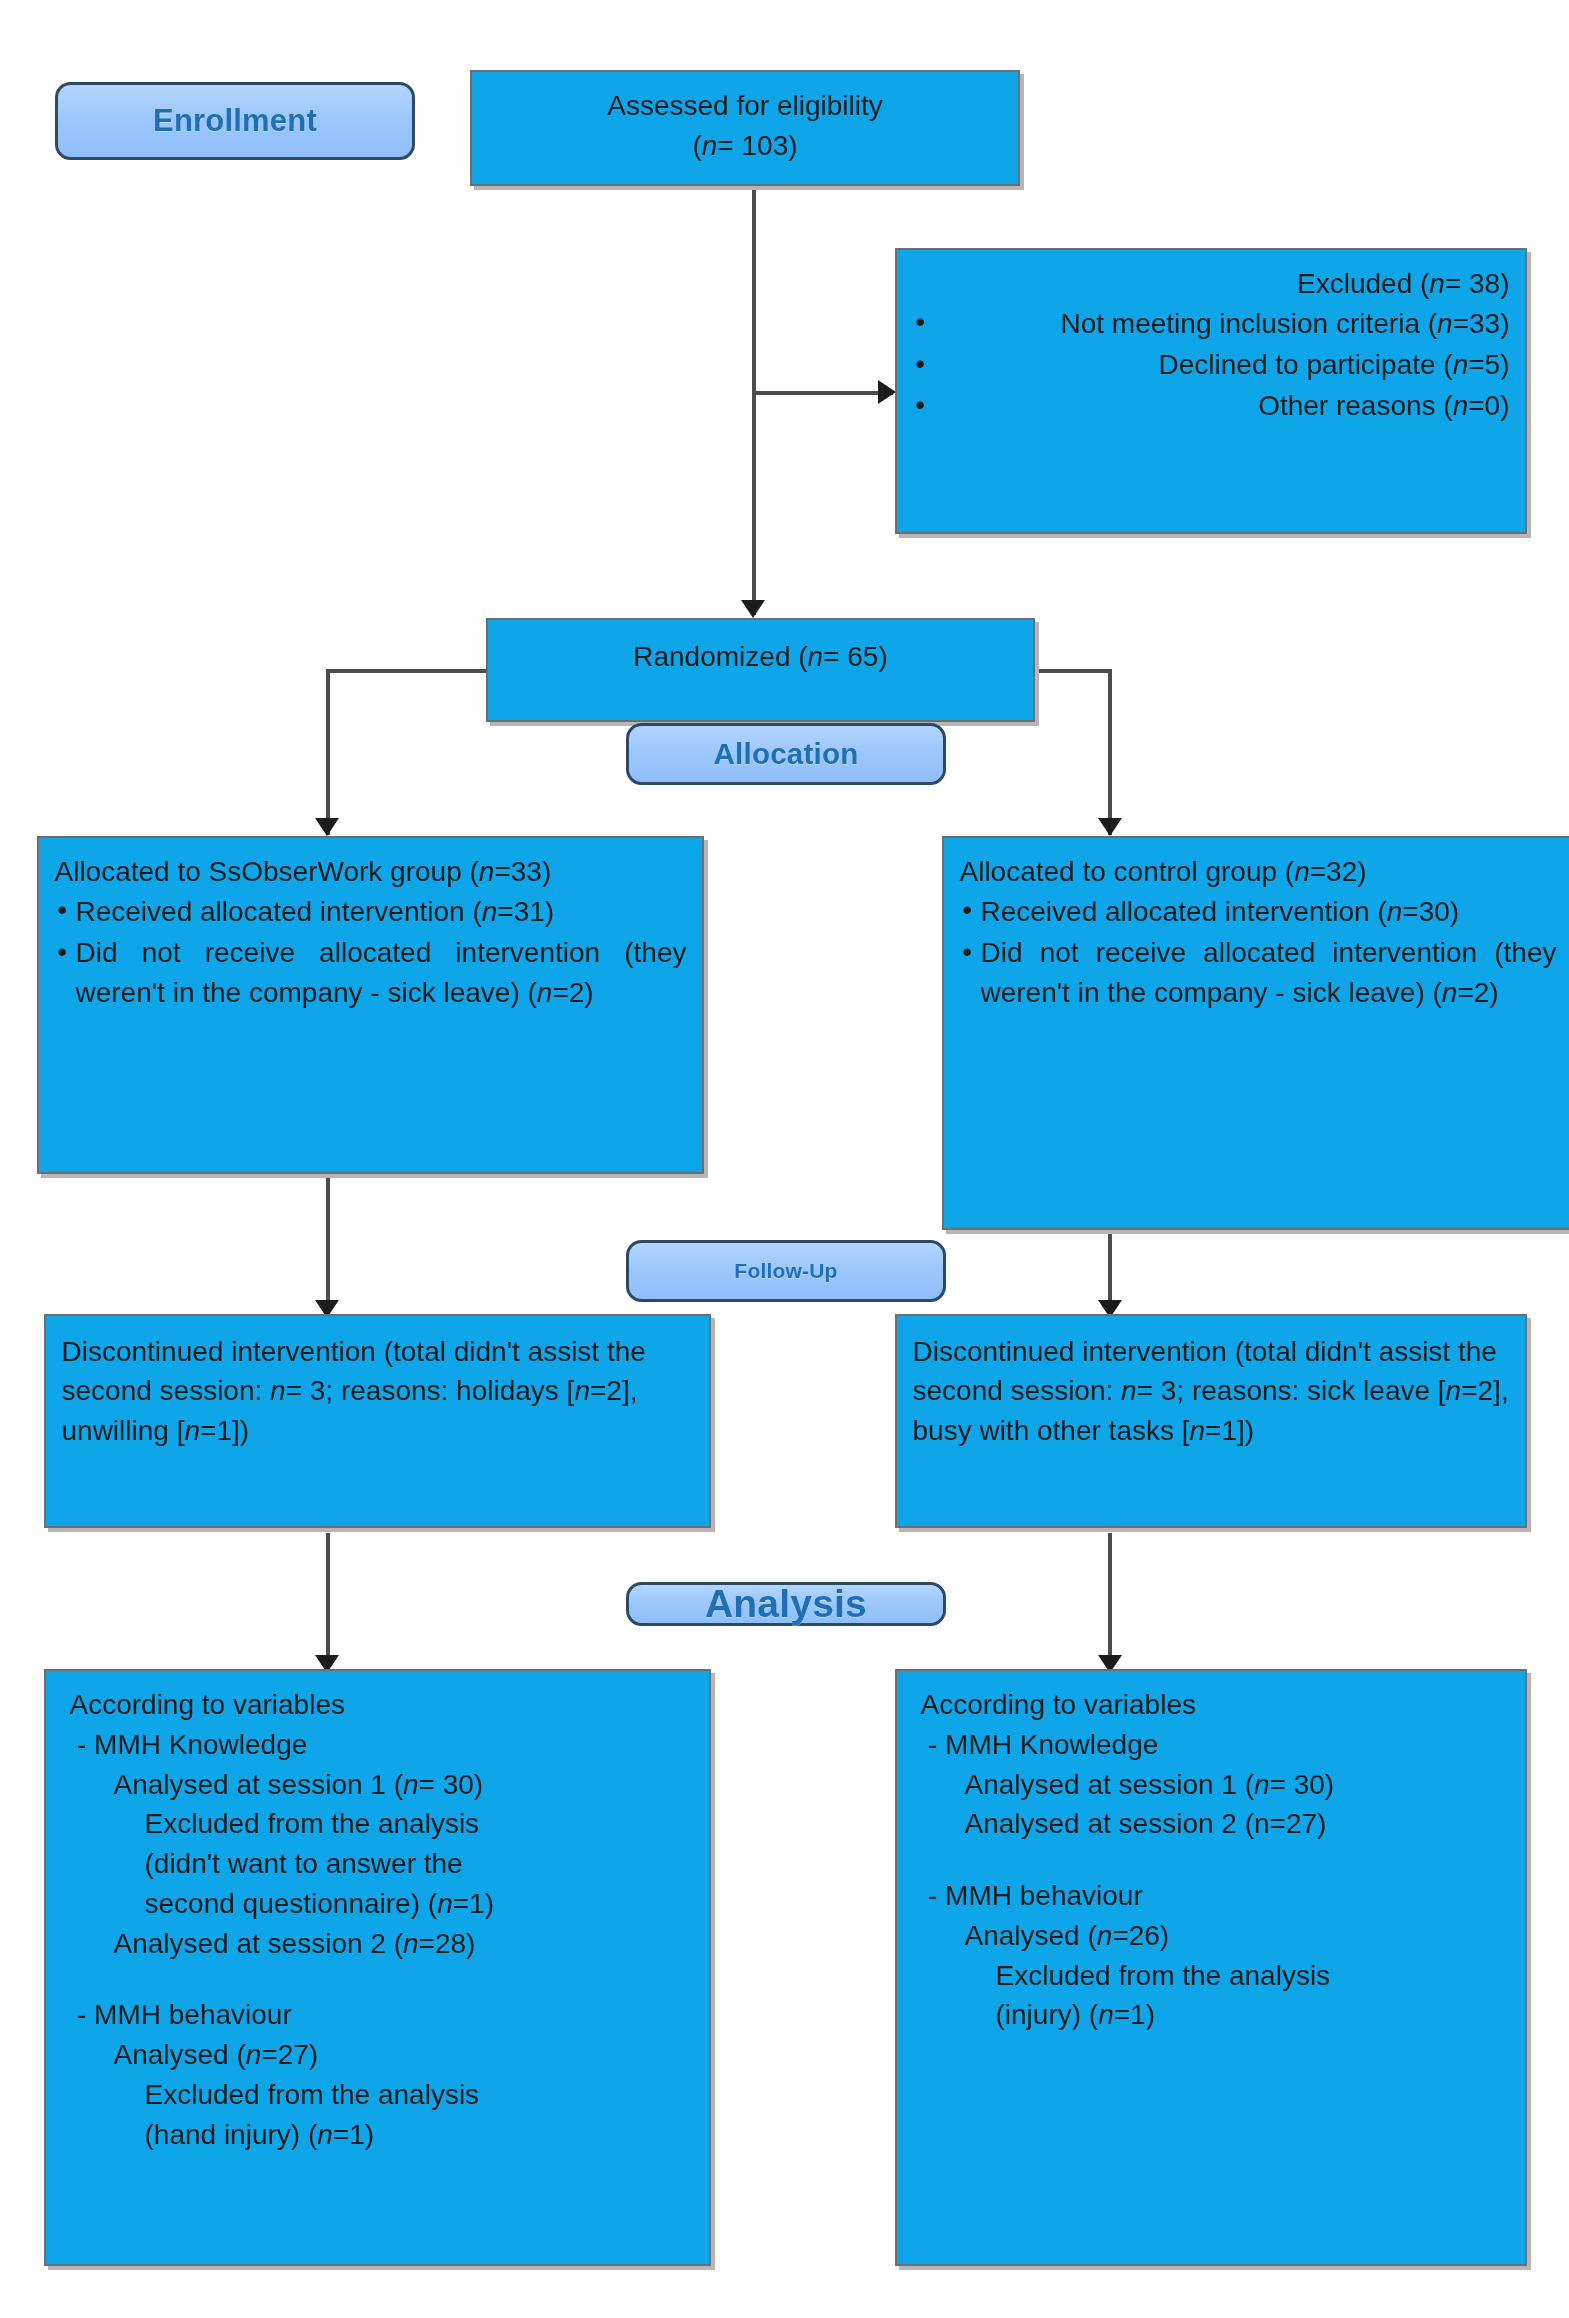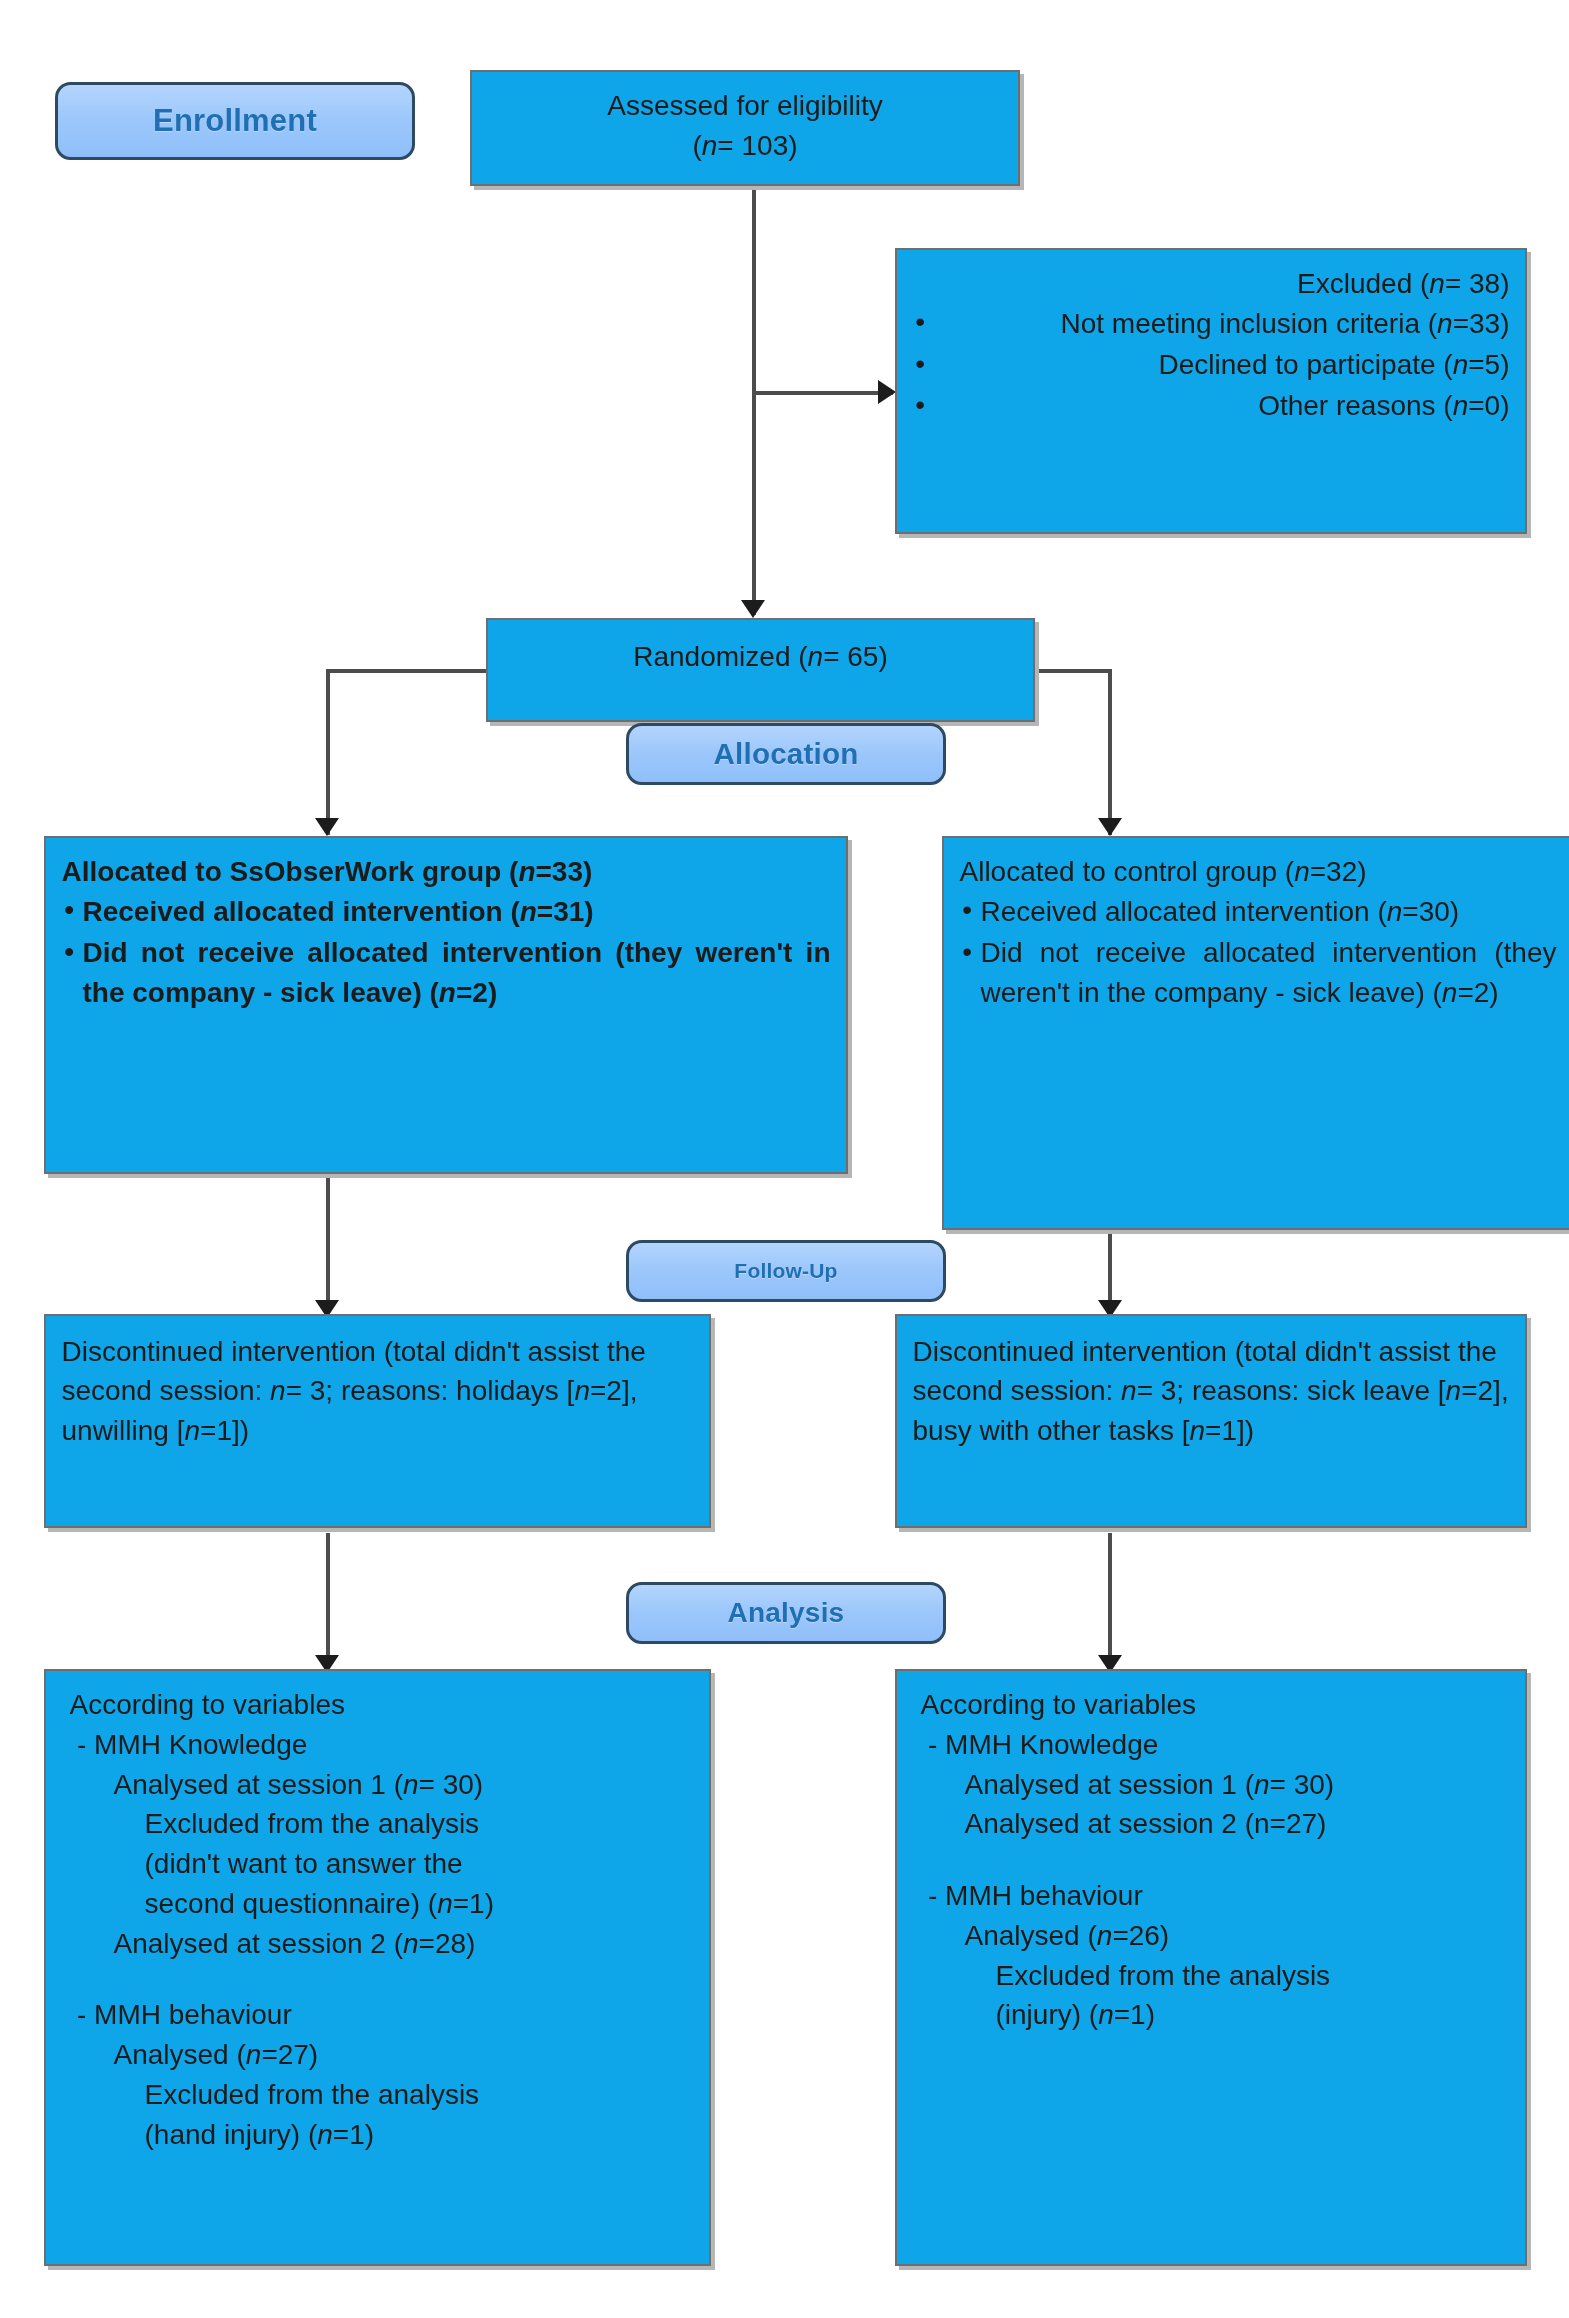--- a/index.html
+++ b/index.html
@@ -156,21 +156,21 @@
   <div class="arrow-down" style="left:315px;top:818px;"></div>
 
   <div class="hline" style="left:1031px;top:669px;width:81px;"></div>
   <div class="vline" style="left:1108px;top:669px;height:166px;"></div>
   <div class="arrow-down" style="left:1098px;top:818px;"></div>
 
   <div class="stage" style="left:626px;top:723px;width:320px;height:62px;font-size:29.6px;">
     <span>Allocation</span>
   </div>
 
-  <div class="boxwrap" style="left:44px;top:836px;width:804px;height:338px;font-weight:bold;">
+  <div class="boxwrap" style="left:37px;top:836px;width:667px;height:338px;">
     <div class="shadow"></div>
     <div class="box">
       <div class="inner just">
         <div><span>Allocated to SsObserWork group (</span><i class="n">n</i><span>=33)</span></div>
         <ul class="blist">
           <li class="just"><span>Received allocated intervention (</span><i class="n">n</i><span>=31)</span></li>
           <li class="just"><span>Did not receive allocated intervention (they weren't in the company - sick leave) (</span><i class="n">n</i><span>=2)</span></li>
         </ul>
       </div>
     </div>
@@ -216,21 +216,21 @@
       </div>
     </div>
   </div>
 
   <div class="vline" style="left:326px;top:1533px;height:134px;"></div>
   <div class="arrow-down" style="left:315px;top:1655px;"></div>
 
   <div class="vline" style="left:1108px;top:1533px;height:134px;"></div>
   <div class="arrow-down" style="left:1098px;top:1655px;"></div>
 
-  <div class="stage" style="left:626px;top:1582px;width:320px;height:62px;font-size:28px;">
+  <div class="stage" style="left:626px;top:1582px;width:320px;height:44px;font-size:39px;">
     <span>Analysis</span>
   </div>
 
   <div class="boxwrap" style="left:44px;top:1669px;width:667px;height:597px;">
     <div class="shadow"></div>
     <div class="box">
       <div class="inner">
         <div class="l0">According to variables</div>
         <div class="l1">- MMH Knowledge</div>
         <div class="l2"><span>Analysed at session 1 (</span><i class="n">n</i><span>= 30)</span></div>

